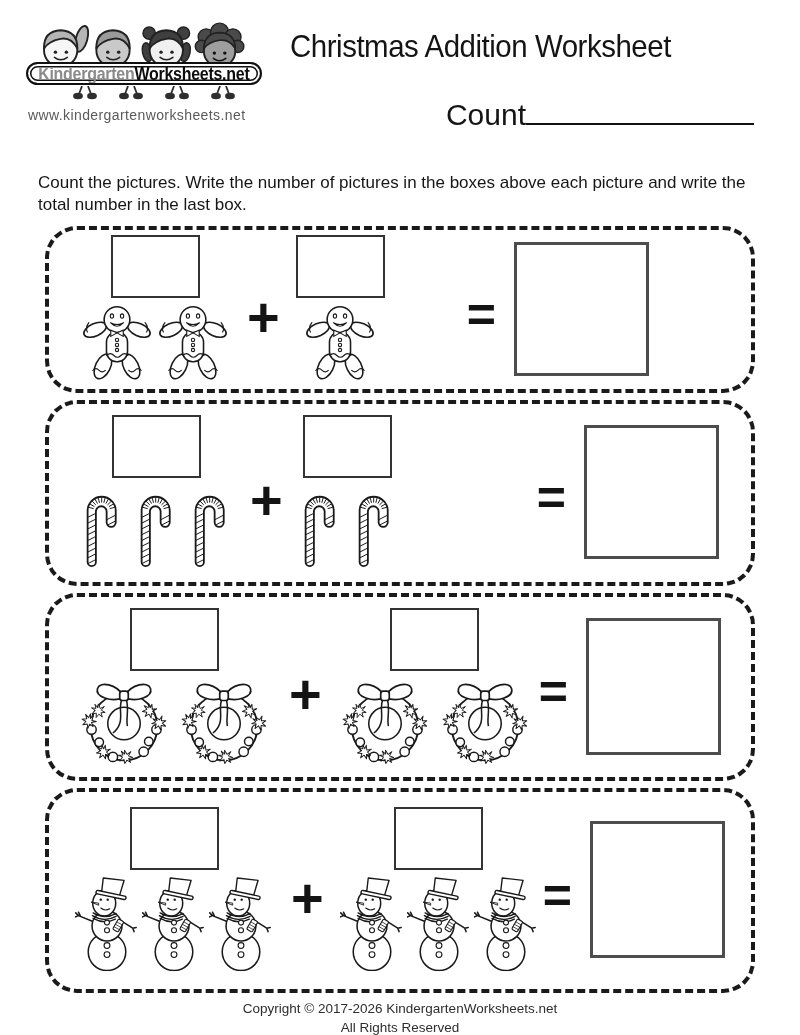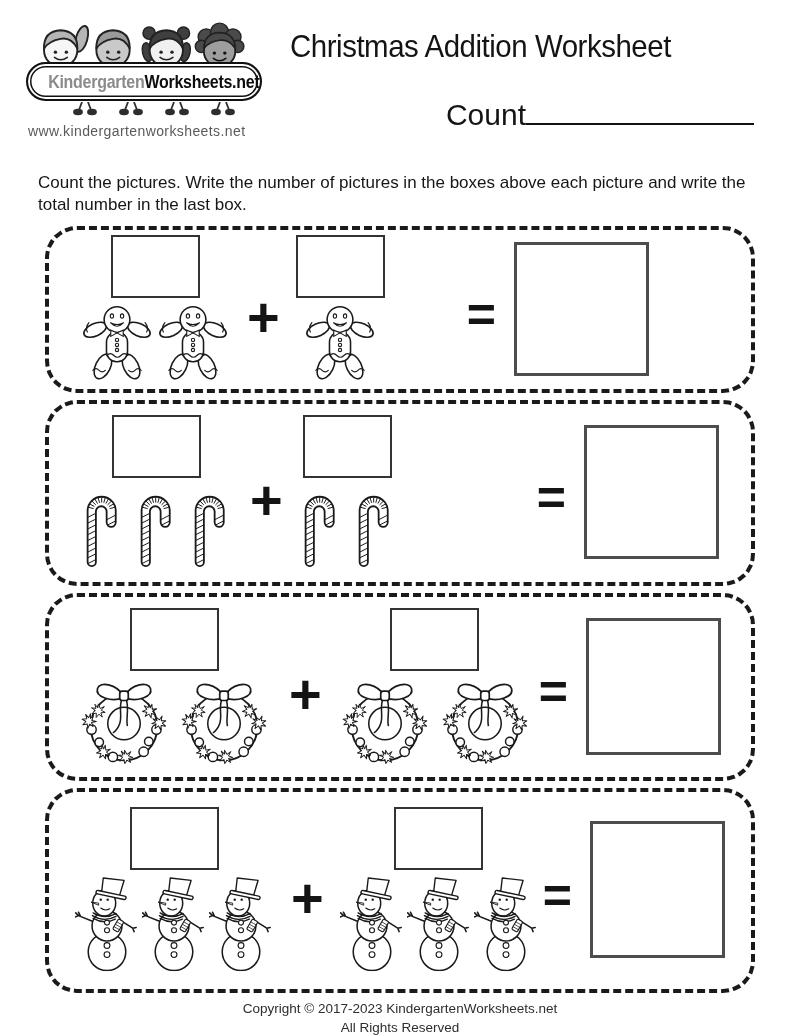--- a/index.html
+++ b/index.html
@@ -9,24 +9,24 @@
     font-family:"Liberation Sans", sans-serif;
     color:#1a1a1a; overflow:hidden;
   }
   .page { width:800px; height:1035px; padding-top:16px; position:relative; background:#fff; }
 
   
   .top { display:flex; height:150px; padding-left:26px; }
   .logo { width:250px; position:relative; flex:none; }
   .logo-heads { display:block; width:225px; height:59px; margin-left:4px; position:relative; z-index:0; }
   .logo-banner {
-    position:relative; z-index:1; margin-top:-13px; width:236px; height:39px;
+    position:relative; z-index:1; margin-top:-13px; width:236px; height:23px;
     background:#fff; border:2.5px solid #111; border-radius:26px;
     box-shadow: inset 0 0 0 2px #fff, inset 0 0 0 3.5px #111;
-    display:flex; align-items:center; overflow:hidden;
+    display:flex; align-items:center; justify-content:center; overflow:hidden;
   }
   .logo-banner .banner-text { display:inline-block; transform:scaleX(.84); white-space:nowrap; font-size:19px; letter-spacing:-.3px; }
   .banner-part1 { color:#8b8b8b; font-weight:700; }
   .banner-part2 { color:#0d0d0d; font-weight:800; }
   .logo-feet { display:block; width:212px; height:15px; margin:1px 0 0 14px; }
   .logo-url { font-size:14px; color:#5a5a5a; letter-spacing:.4px; margin:6px 0 0 2px; }
 
   .title-block { flex:1; display:flex; flex-direction:column; }
   h1.title { font-size:32px; font-weight:500; letter-spacing:-.5px; color:#141414; margin:12px 0 0 14px; transform:scaleX(.92); transform-origin:left center; white-space:nowrap; }
   .name-line { align-self:flex-end; margin:30px 46px 0 0; font-size:30px; color:#141414; white-space:nowrap; }
@@ -396,16 +396,16 @@
               <use href="#icon-snowman"></use>
             </svg>
           </div>
     </div>
     <div class="op op-equals">=</div>
     <div class="answer-box"></div>
   </section>
 </main>
 
   <footer class="footer">
-    <div>Copyright © 2017-2023 KindergartenWorksheets.net</div>
+    <div>Copyright © 2017-2026 KindergartenWorksheets.net</div>
     <div>All Rights Reserved</div>
   </footer>
 </div>
 
 </body></html>

